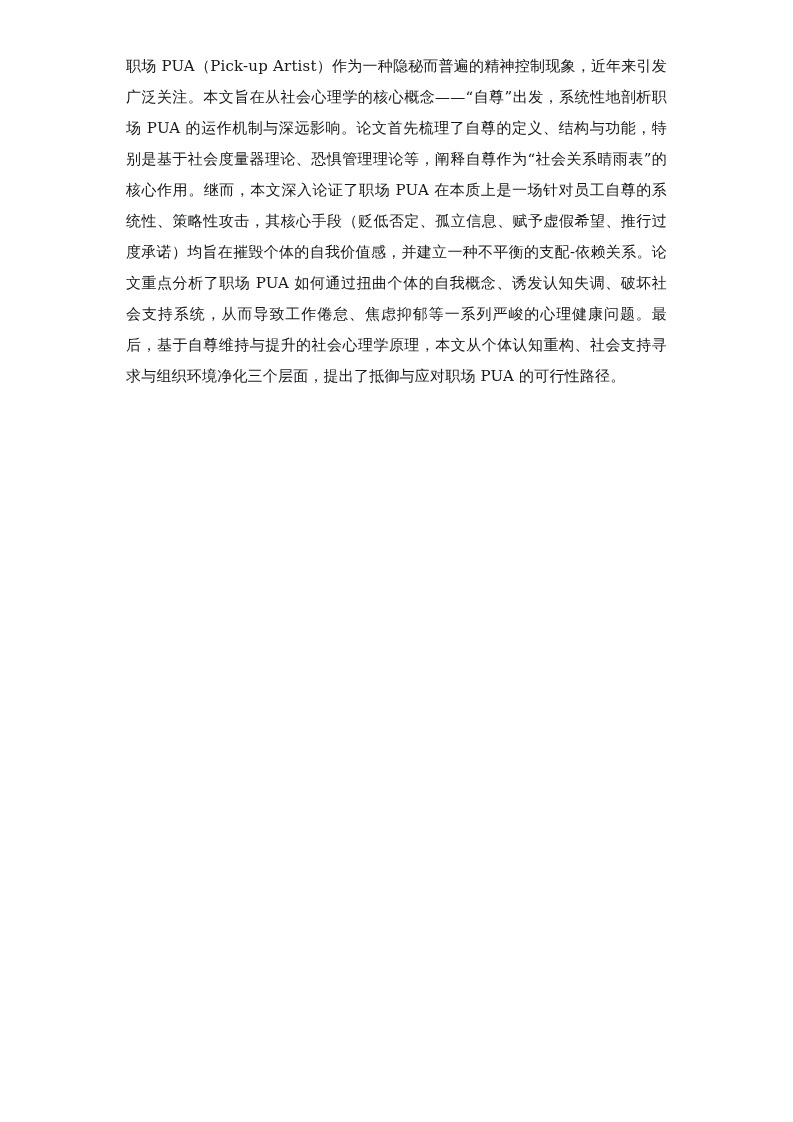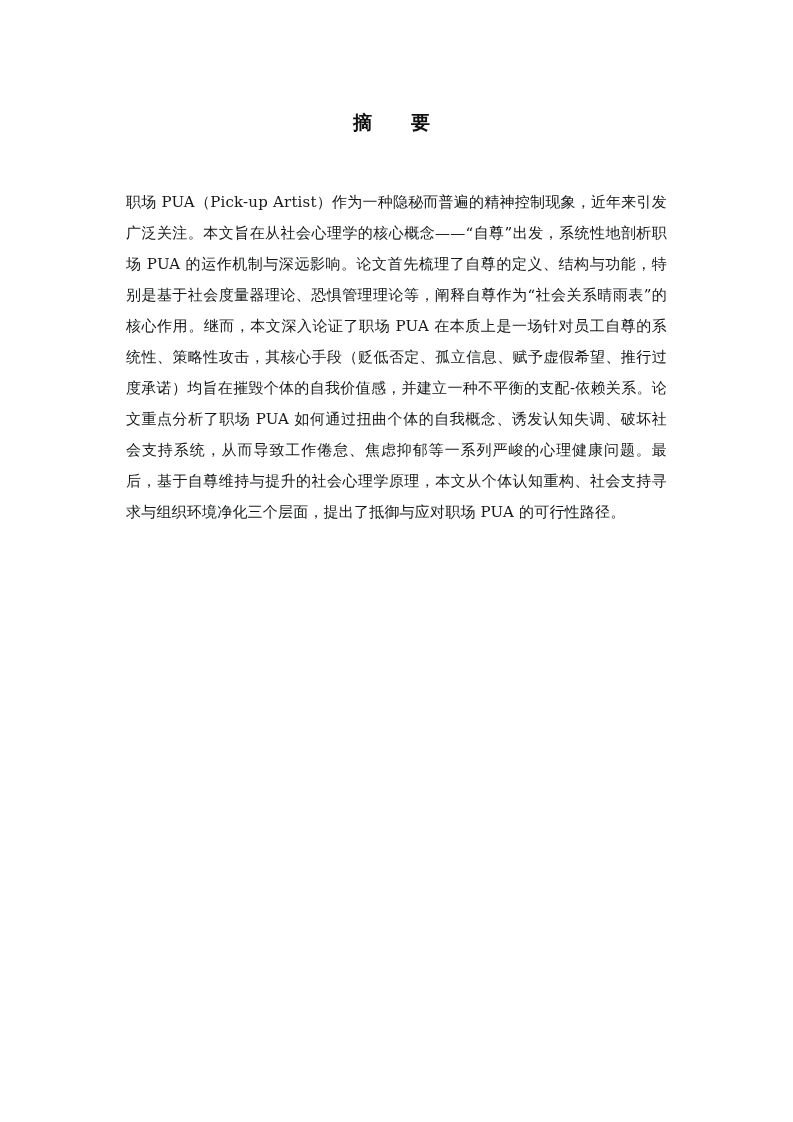--- a/index.html
+++ b/index.html
@@ -45,17 +45,16 @@
     text-justify: inter-ideograph;
     text-indent: 0;
     color: #16181a;
     letter-spacing: 0.2px;
   }
 </style>
 </head>
 <body>
 
 <div class="page">
-  <h1 class="doc-title">摘　要</h1>
   <div class="abstract-body">
     <p>职场 PUA（Pick-up Artist）作为一种隐秘而普遍的精神控制现象，近年来引发广泛关注。本文旨在从社会心理学的核心概念——“自尊”出发，系统性地剖析职场 PUA 的运作机制与深远影响。论文首先梳理了自尊的定义、结构与功能，特别是基于社会度量器理论、恐惧管理理论等，阐释自尊作为“社会关系晴雨表”的核心作用。继而，本文深入论证了职场 PUA 在本质上是一场针对员工自尊的系统性、策略性攻击，其核心手段（贬低否定、孤立信息、赋予虚假希望、推行过度承诺）均旨在摧毁个体的自我价值感，并建立一种不平衡的支配-依赖关系。论文重点分析了职场 PUA 如何通过扭曲个体的自我概念、诱发认知失调、破坏社会支持系统，从而导致工作倦怠、焦虑抑郁等一系列严峻的心理健康问题。最后，基于自尊维持与提升的社会心理学原理，本文从个体认知重构、社会支持寻求与组织环境净化三个层面，提出了抵御与应对职场 PUA 的可行性路径。</p>
   </div>
 </div>
 
 </body></html>

